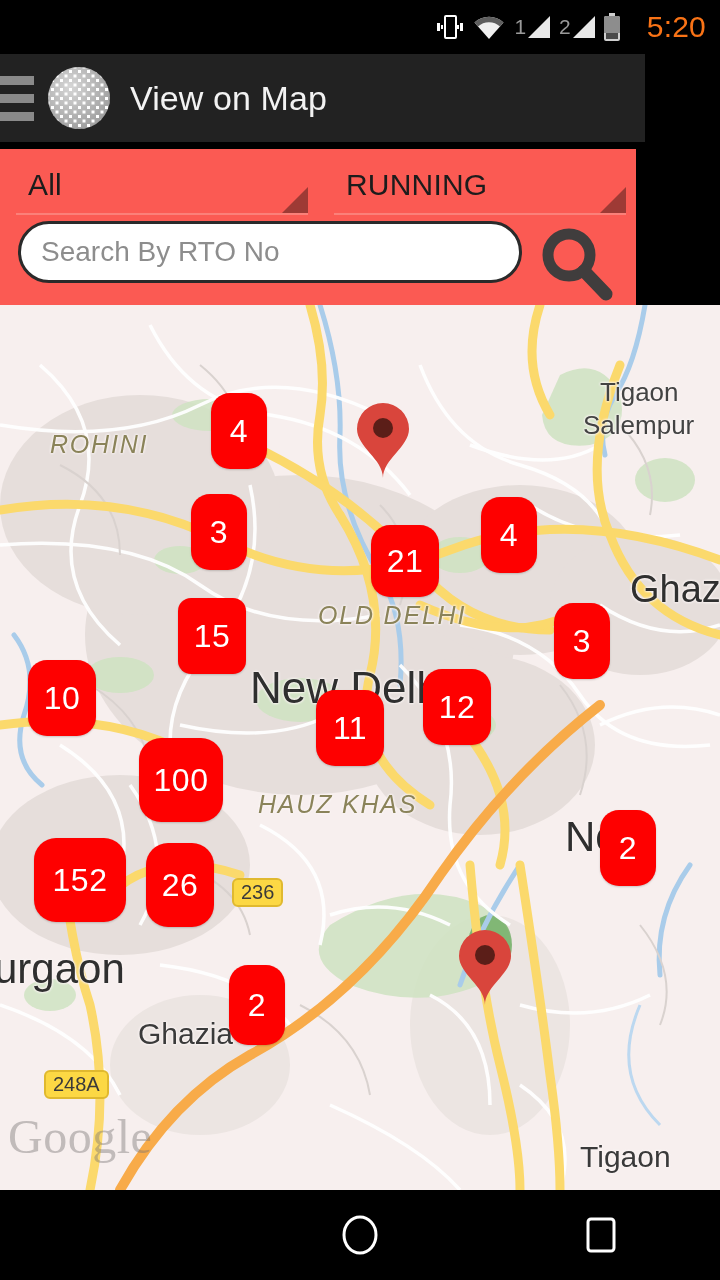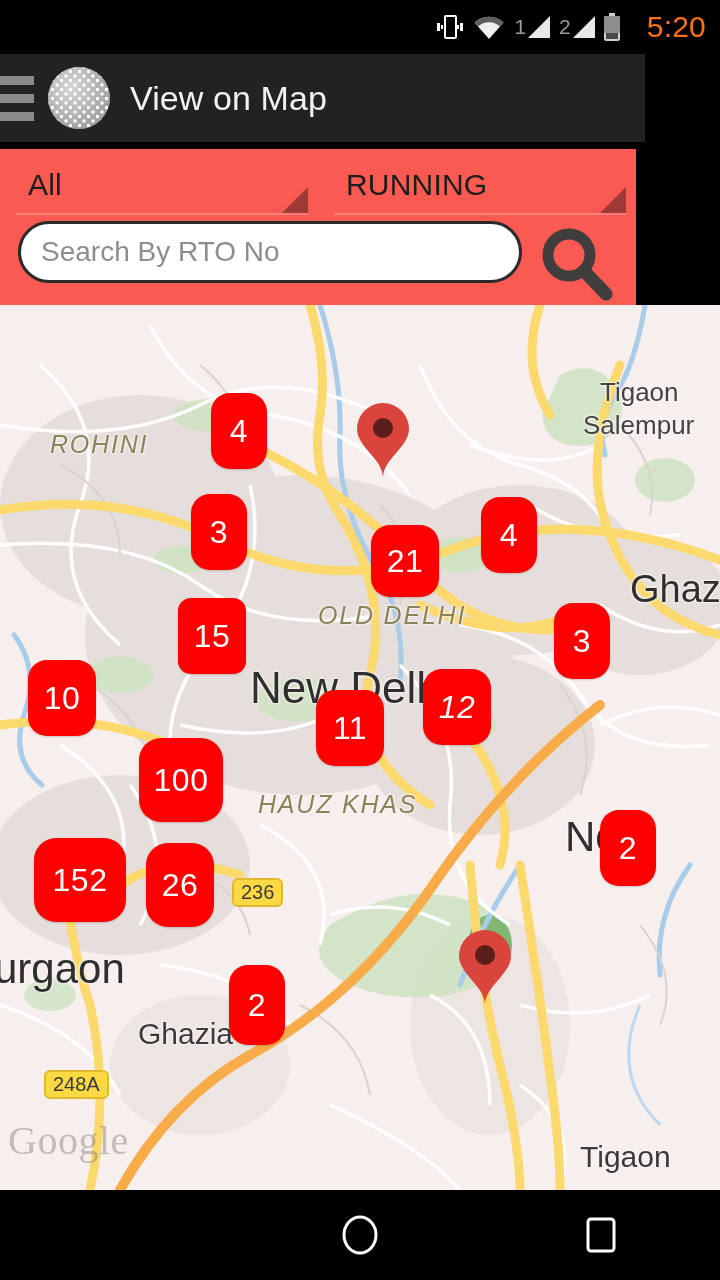--- a/index.html
+++ b/index.html
@@ -140,21 +140,21 @@
     color: #8a8359; font-size: 25px; font-style: italic;
     letter-spacing: 1.8px;
   }
   .shield {
     position: absolute; background: #fcd844; border: 2px solid #e0b92f;
     border-radius: 6px; color: #3a3a3a; font-size: 20px;
     padding: 1px 7px; font-family: "Liberation Sans", sans-serif;
   }
   .gwatermark {
     position: absolute; left: 8px; bottom: 26px;
-    font-family: "Liberation Serif", serif; font-size: 40px;
+    font-family: "Liberation Serif", serif; font-size: 48px;
     color: rgba(120,115,115,.42); letter-spacing: .5px;
   }
 
   
   .cluster {
     position: absolute; background: #fe0000; border-radius: 19px;
     display: flex; align-items: center; justify-content: center;
     color: #fff; font-size: 32px; letter-spacing: .5px;
     box-shadow: 0 1px 2px rgba(0,0,0,.18);
   }
@@ -381,21 +381,21 @@
       </svg>
     </div>
 
     <div class="cluster" style="left:211px; top:88px;  width:56px; height:76px;">4</div>
     <div class="cluster" style="left:191px; top:189px; width:56px; height:76px;">3</div>
     <div class="cluster" style="left:371px; top:220px; width:68px; height:72px;">21</div>
     <div class="cluster" style="left:481px; top:192px; width:56px; height:76px;">4</div>
     <div class="cluster" style="left:178px; top:293px; width:68px; height:76px;border-radius:13px;">15</div>
     <div class="cluster" style="left:554px; top:298px; width:56px; height:76px;">3</div>
     <div class="cluster" style="left:28px;  top:355px; width:68px; height:76px;">10</div>
-    <div class="cluster" style="left:423px; top:364px; width:68px; height:76px;font-style:italic;">12</div>
+    <div class="cluster" style="left:423px; top:364px; width:68px; height:76px;">12</div>
     <div class="cluster" style="left:316px; top:385px; width:68px; height:76px;">11</div>
     <div class="cluster" style="left:139px; top:433px; width:84px; height:84px; border-radius:22px;">100</div>
     <div class="cluster" style="left:600px; top:505px; width:56px; height:76px;">2</div>
     <div class="cluster" style="left:34px;  top:533px; width:92px; height:84px; border-radius:22px;">152</div>
     <div class="cluster" style="left:146px; top:538px; width:68px; height:84px; border-radius:22px;">26</div>
     <div class="cluster" style="left:229px; top:660px; width:56px; height:80px;">2</div>
 
     <div class="gwatermark">Google</div>
   </div>
 

